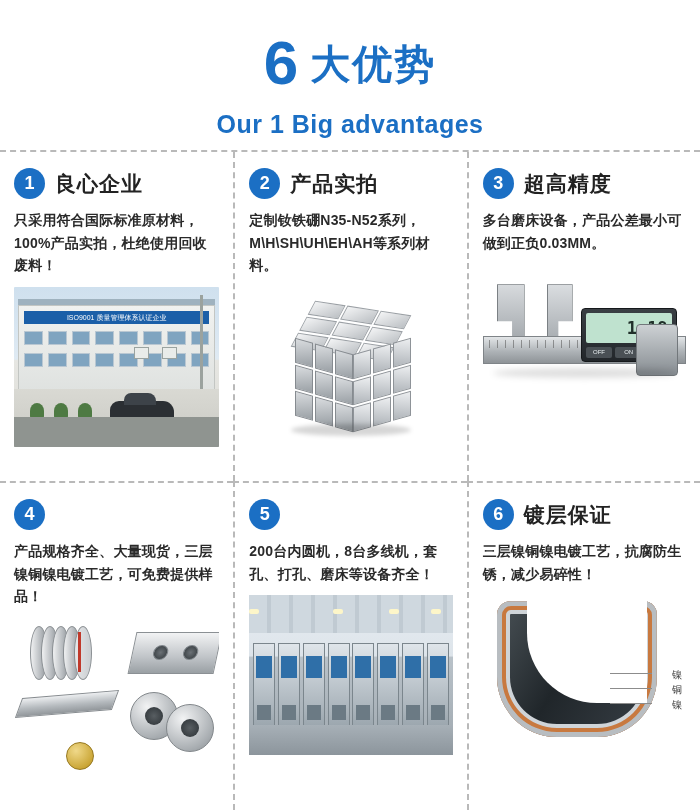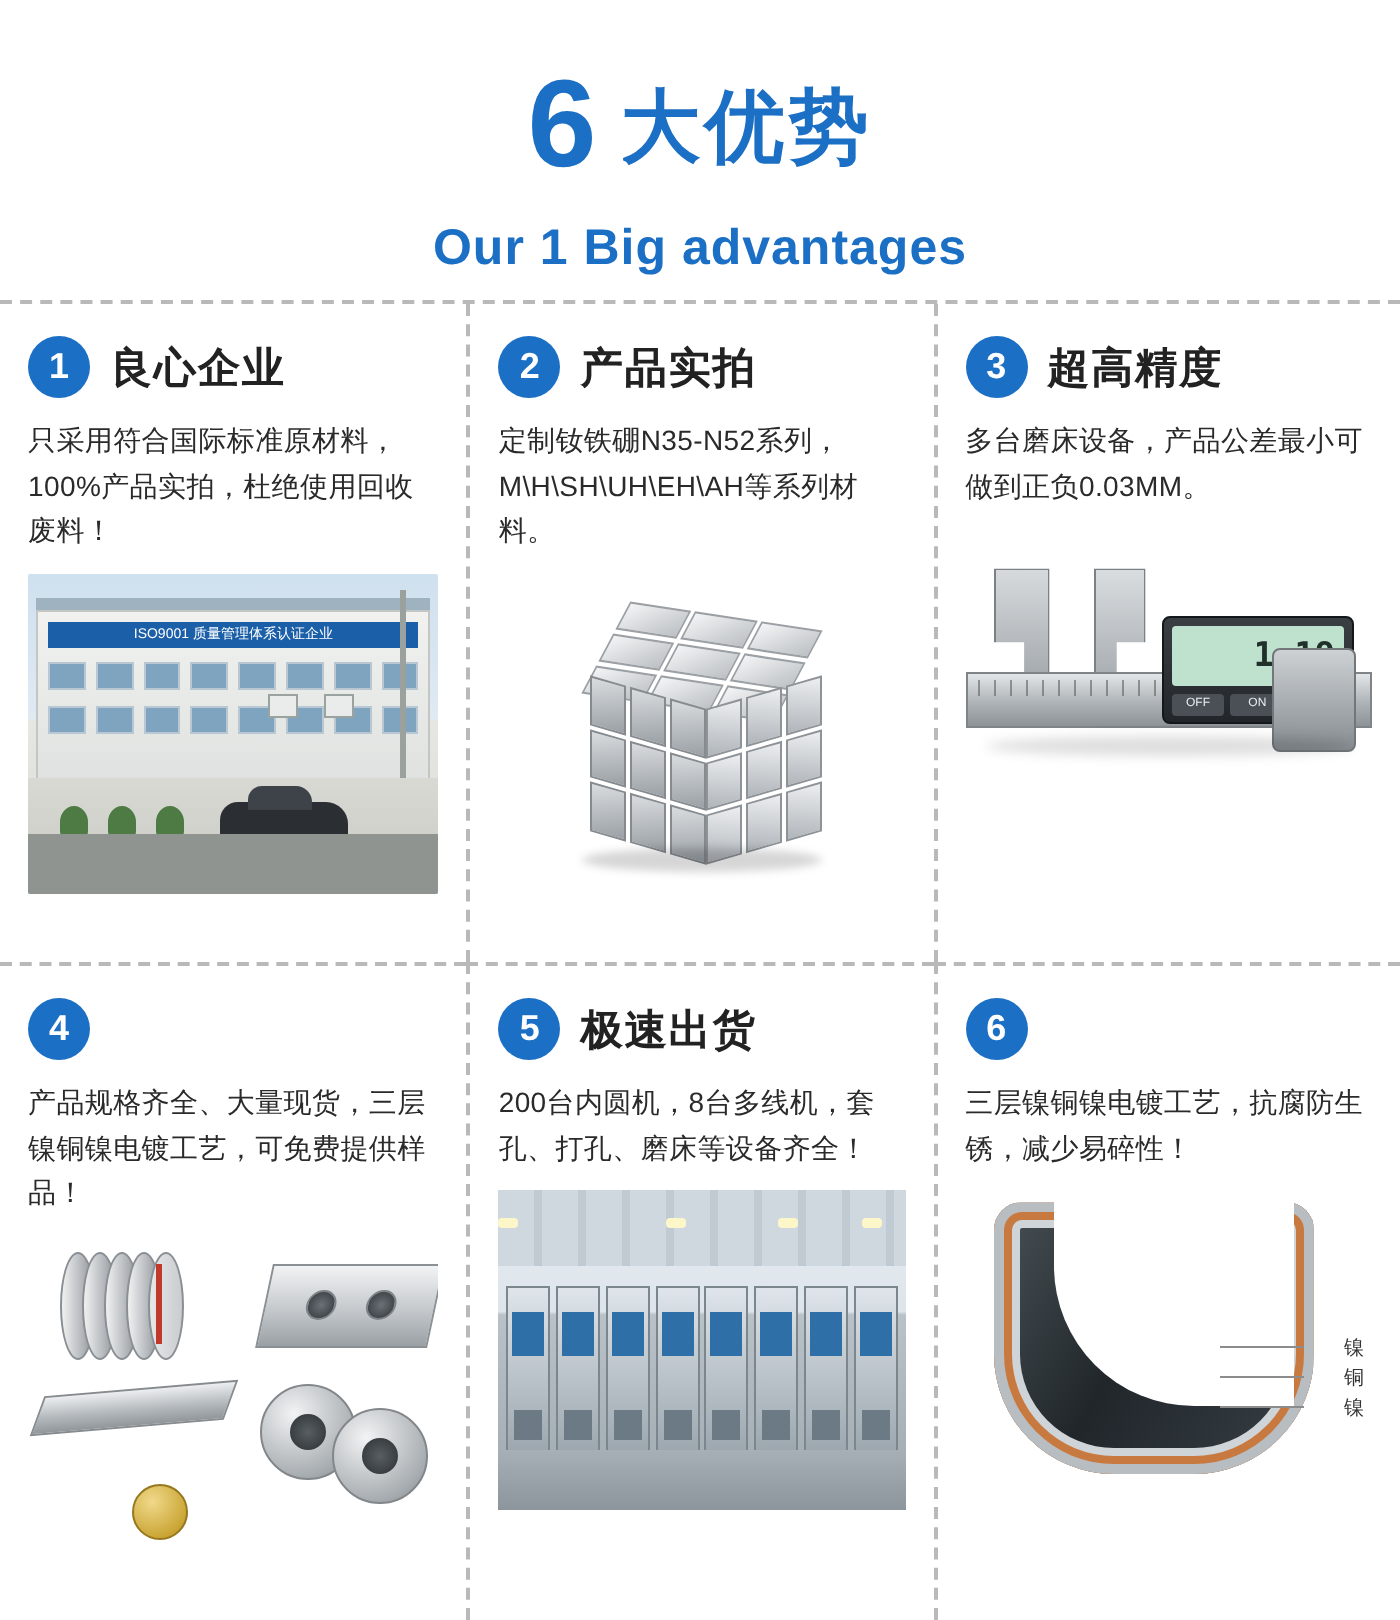--- a/index.html
+++ b/index.html
@@ -107,20 +107,21 @@
     font-weight: bold;
     color: #222;
     letter-spacing: 1px;
   }
   .cell-desc {
     font-size: 14px;
     line-height: 1.62;
     color: #2a2a2a;
     margin: 0 0 10px 0;
     letter-spacing: 0.2px;
+    font-weight: bold;
   }
 
   .media {
     width: 100%;
     height: 160px;
     position: relative;
     overflow: hidden;
   }
 
   
@@ -660,21 +661,20 @@
       <div class="bar"></div>
       <div class="ring-a"></div>
       <div class="ring-b"></div>
       <div class="coin"></div>
     </div>
   </div>
 
   <div class="cell c5">
     <div class="cell-head">
       <div class="badge">5</div>
-      <div class="cell-title">极速出货</div>
     </div>
     <p class="cell-desc">200台内圆机，8台多线机，套孔、打孔、磨床等设备齐全！</p>
     <div class="media shop">
       <div class="ceil"></div>
       <div class="lamp"></div>
       <div class="lamp"></div>
       <div class="lamp"></div>
       <div class="lamp"></div>
       <div class="machines">
         <div class="mach"></div>
@@ -686,20 +686,21 @@
         <div class="mach"></div>
         <div class="mach"></div>
       </div>
       <div class="aisle"></div>
     </div>
   </div>
 
   <div class="cell c6">
     <div class="cell-head">
       <div class="badge">6</div>
+      <div class="cell-title">镀层保证</div>
     </div>
     <p class="cell-desc">三层镍铜镍电镀工艺，抗腐防生锈，减少易碎性！</p>
     <div class="media coat">
       <div class="arc"></div>
       <div class="inner"></div>
       <div class="leader l1"></div>
       <div class="leader l2"></div>
       <div class="leader l3"></div>
       <div class="labels">
         <div>镍</div>

